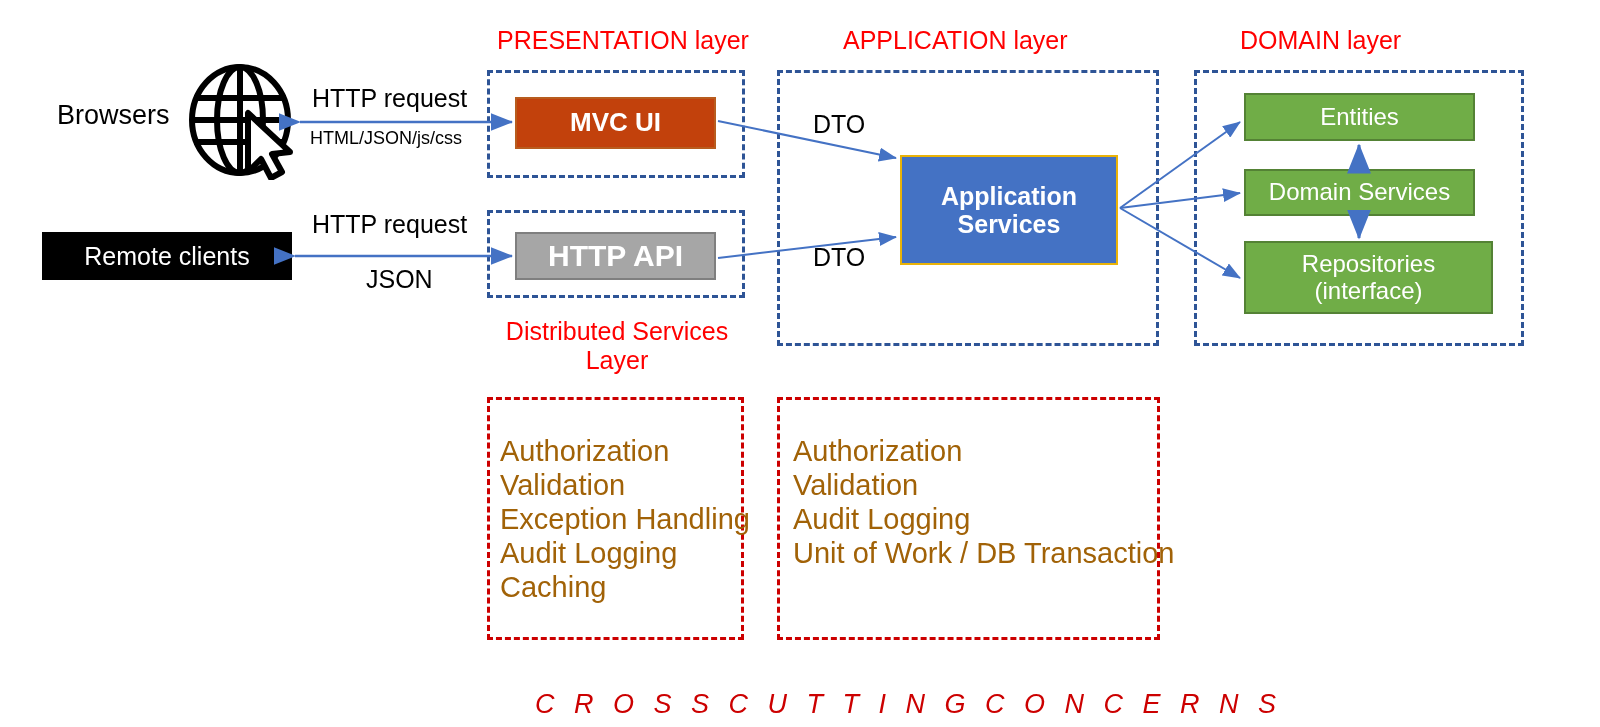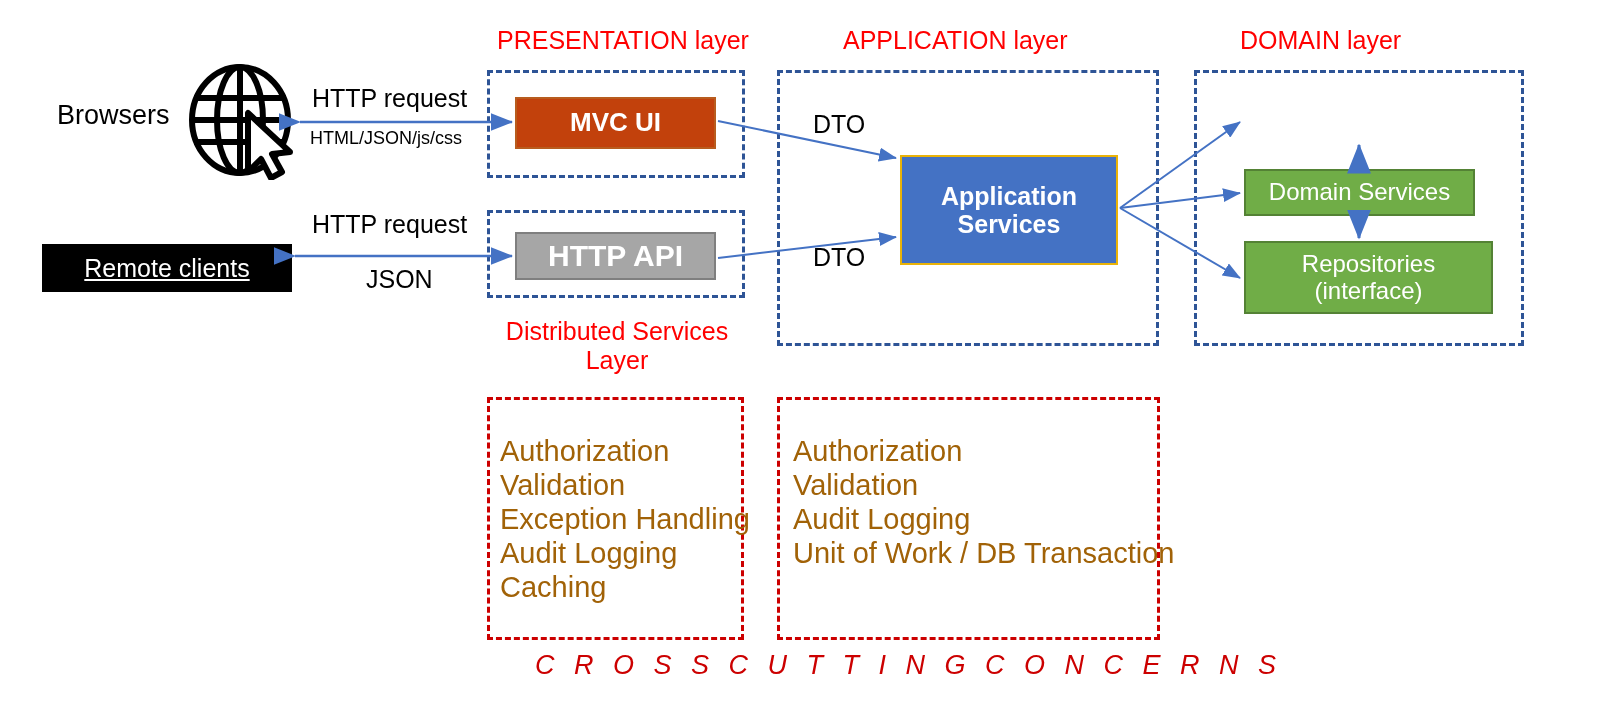--- a/index.html
+++ b/index.html
@@ -105,20 +105,21 @@
   }
 
   .ccc {
     position: absolute;
     color: #cc0000;
     font-size: 27px;
     font-style: italic;
     letter-spacing: 6px;
     white-space: nowrap;
     font-family: "Liberation Sans", sans-serif;
+    margin-top: 39px;
   }
 
   
   #arrows {
     position: absolute;
     left: 0;
     top: 0;
     width: 1600px;
     height: 727px;
     pointer-events: none;
@@ -152,38 +153,39 @@
       <ellipse cx="55" cy="60" rx="48" ry="53"></ellipse>
       <ellipse cx="55" cy="60" rx="23" ry="53"></ellipse>
       <line x1="55" y1="7" x2="55" y2="113"></line>
       <line x1="9" y1="38" x2="101" y2="38"></line>
       <line x1="7" y1="60" x2="103" y2="60"></line>
       <line x1="9" y1="82" x2="101" y2="82"></line>
     </g>
     <path d="M63 53 L63 112 L76 99 L86 118 L97 112 L87 94 L105 92 Z" fill="#ffffff" stroke="#000000" stroke-width="6" stroke-linejoin="round"></path>
   </svg>
 
-  <div class="box box-black" style="left:42px; top:244px; width:250px; height:48px;text-decoration:underline;">Remote clients</div>
+  <div class="box box-black" style="left:42px; top:232px; width:250px; height:48px;">Remote clients</div>
 
   <div class="lbl lbl-http" style="left:312px; top:84px;">HTTP request</div>
   <div class="lbl lbl-small" style="left:310px; top:128px;">HTML/JSON/js/css</div>
   <div class="lbl lbl-http" style="left:312px; top:210px;">HTTP request</div>
   <div class="lbl lbl-http" style="left:366px; top:265px;">JSON</div>
   <div class="lbl lbl-dto" style="left:813px; top:110px;">DTO</div>
   <div class="lbl lbl-dto" style="left:813px; top:243px;">DTO</div>
 
   <div class="box box-mvc" style="left:515px; top:97px; width:201px; height:52px;">MVC UI</div>
 
   <div class="box box-api" style="left:515px; top:232px; width:201px; height:48px;">HTTP API</div>
 
   <div class="box box-appsvc" style="left:900px; top:155px; width:218px; height:110px; flex-direction:column;">
     <span>Application</span>
     <span>Services</span>
   </div>
 
+  <div class="box box-green" style="left:1244px; top:93px; width:231px; height:48px;">Entities</div>
 
   <div class="box box-green" style="left:1244px; top:169px; width:231px; height:47px;">Domain Services</div>
 
   <div class="box box-green" style="left:1244px; top:241px; width:249px; height:73px; flex-direction:column;">
     <span>Repositories</span>
     <span>(interface)</span>
   </div>
 
   <div class="layer-title" style="left:492px; top:317px; width:250px; text-align:center; white-space:normal;">
     <span>Distributed Services</span><br>

